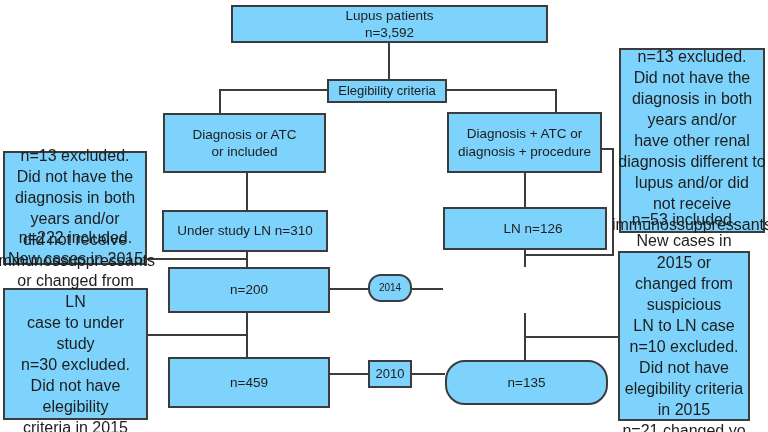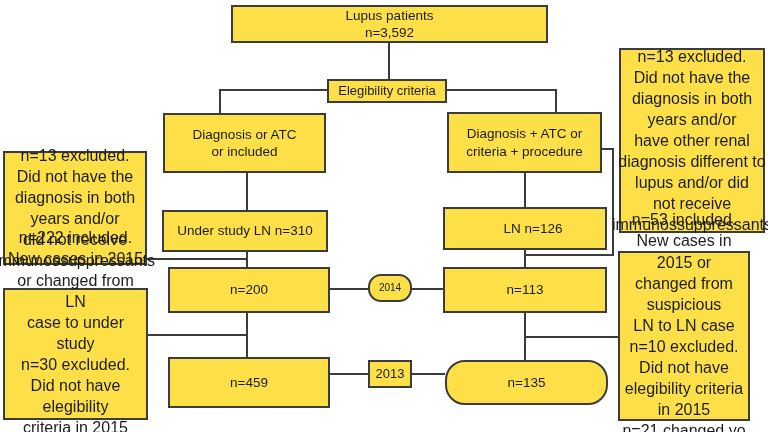--- a/index.html
+++ b/index.html
@@ -7,21 +7,21 @@
     position:relative;
     width:768px;height:432px;
     background:#ffffff;
     font-family:"Liberation Sans","DejaVu Sans",sans-serif;
     color:#1d1d1d;
     overflow:hidden;
   }
   .node{
     position:absolute;
     border:2px solid #3c3c3c;
-    background:#fde047;
+    background:#7dd3fc;
     display:flex;align-items:center;justify-content:center;
     text-align:center;
     box-sizing:border-box;
     font-size:13.5px;
     line-height:1.28;
   }
   .node span{white-space:pre-line;}
   .side{font-size:16px;line-height:1.32;padding:2px 1px;}
   .line{position:absolute;background:#3c3c3c;}
 
@@ -100,42 +100,39 @@
   </div>
   <div class="node n-elig">
     <span>Elegibility criteria</span>
   </div>
   <div class="node n-leftbranch">
     <span>Diagnosis or ATC
 or included</span>
   </div>
   <div class="node n-rightbranch">
     <span>Diagnosis + ATC or
-criteria + procedure</span>
+diagnosis + procedure</span>
   </div>
   <div class="node n-understudy">
     <span>Under study LN n=310</span>
   </div>
   <div class="node n-ln126">
     <span>LN n=126</span>
   </div>
   <div class="node n-297">
     <span>n=200</span>
   </div>
   <div class="node n-2014">
     <span>2014</span>
   </div>
-  <div class="node n-113">
-    <span>n=113</span>
-  </div>
   <div class="node n-459">
     <span>n=459</span>
   </div>
   <div class="node n-2015">
-    <span>2013</span>
+    <span>2010</span>
   </div>
   <div class="node n-135">
     <span>n=135</span>
   </div>
 
   <div class="node side n-exclleft">
     <span>n=13 excluded.
 Did not have the
 diagnosis in both
 years and/or

